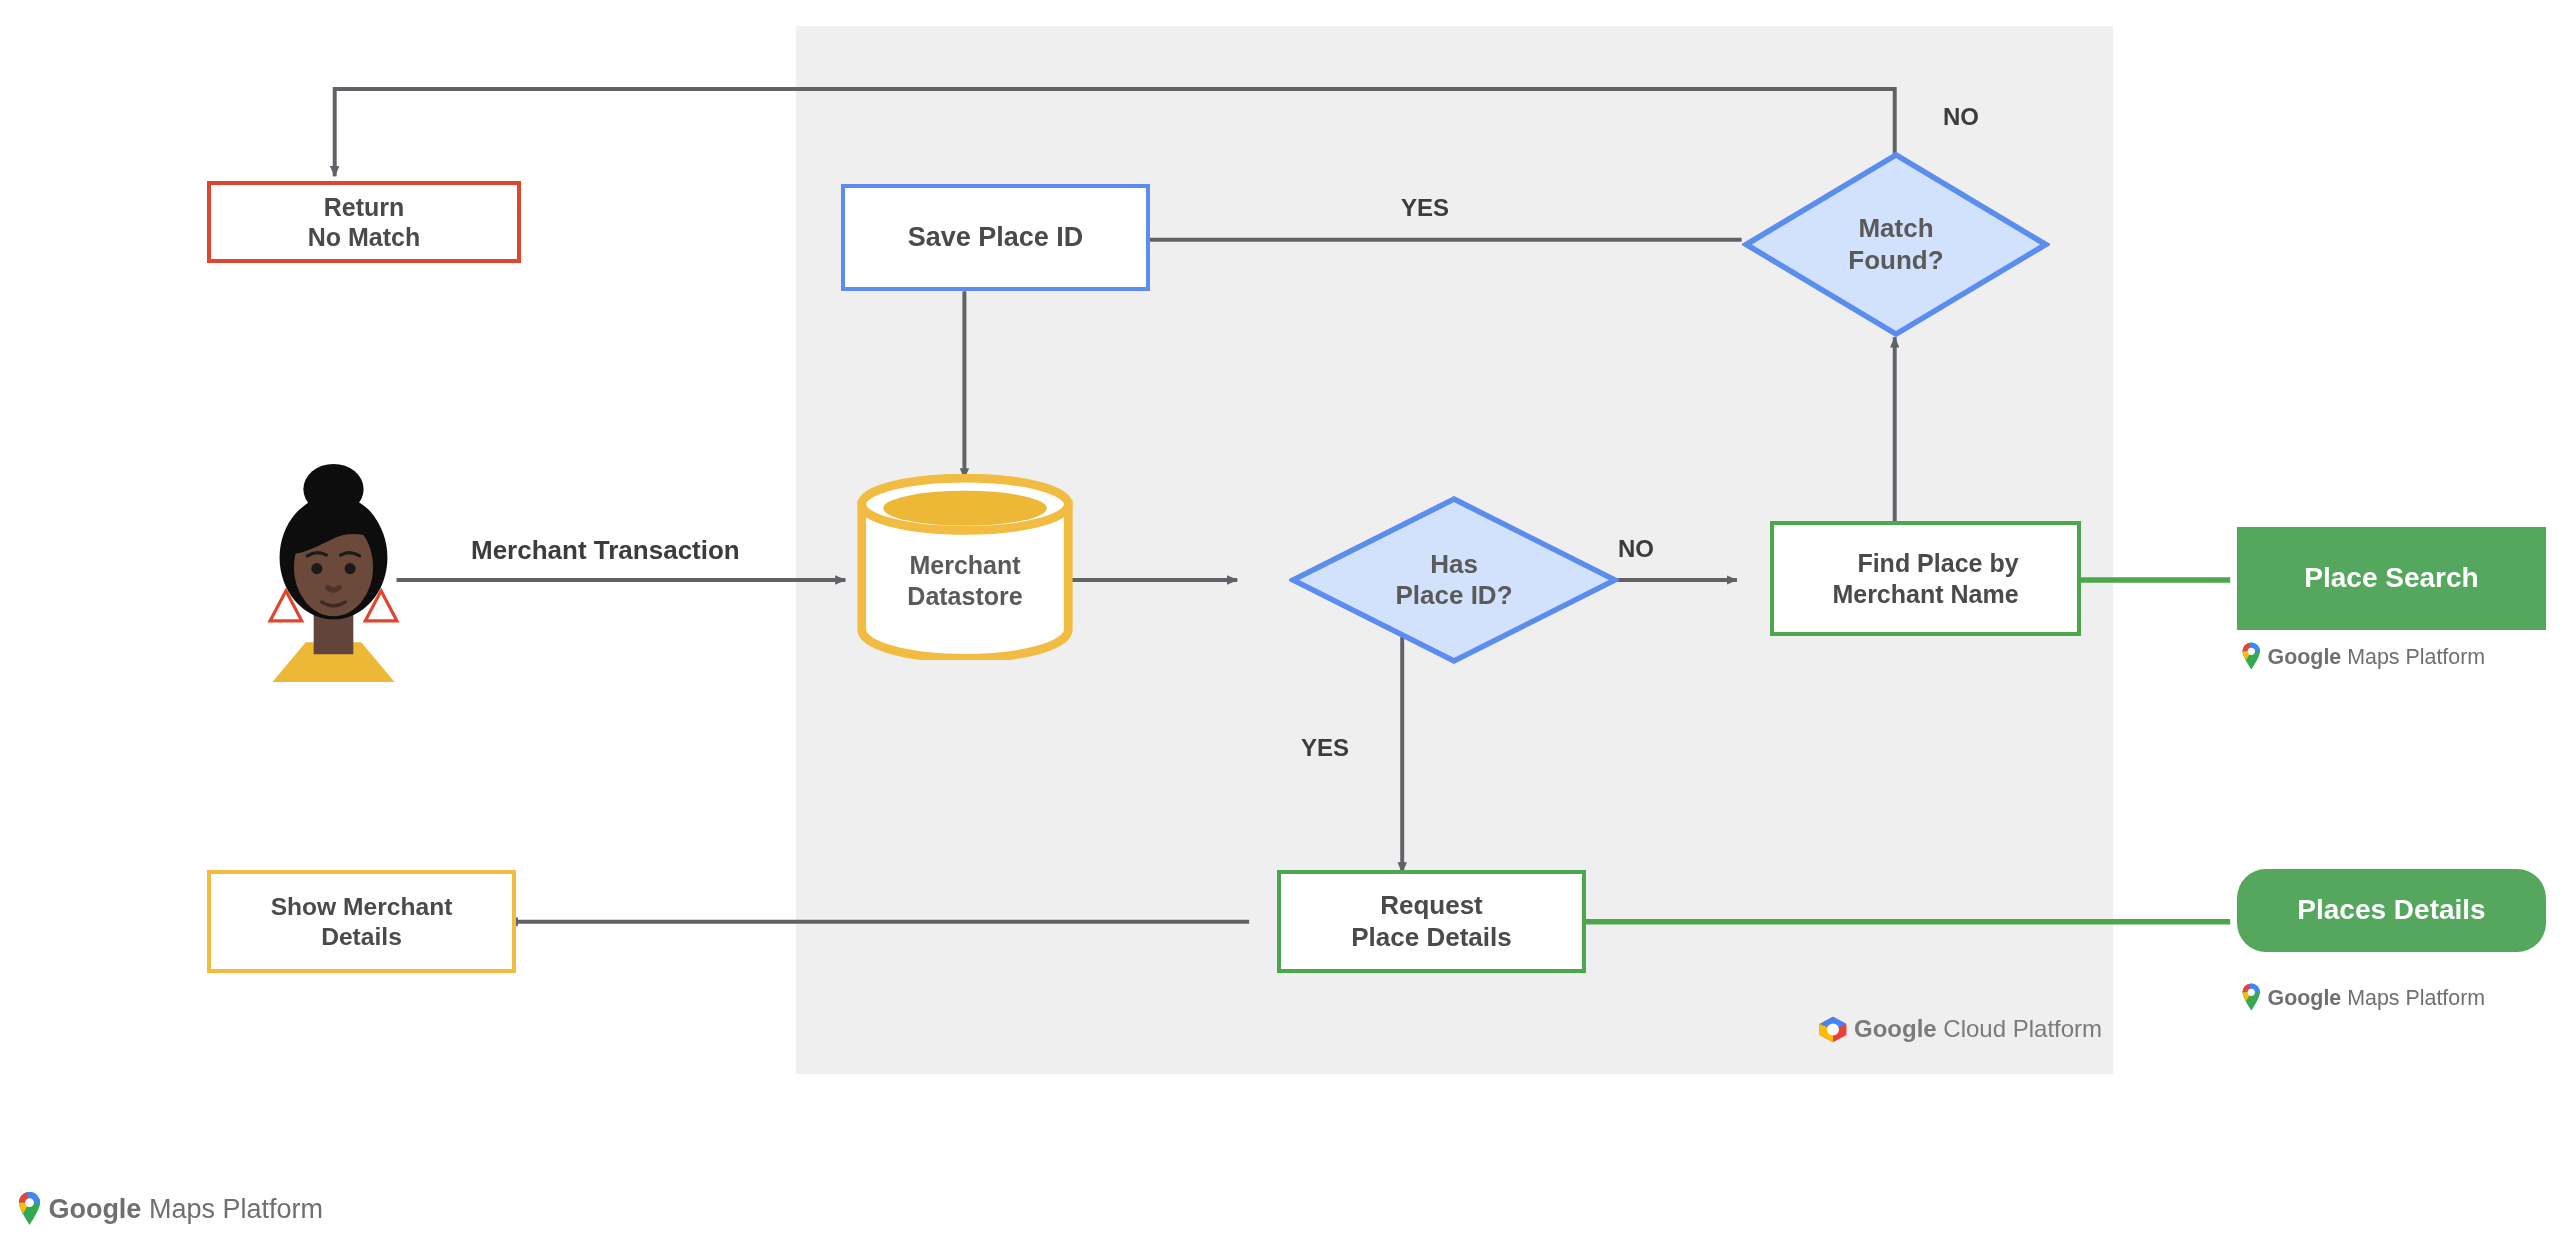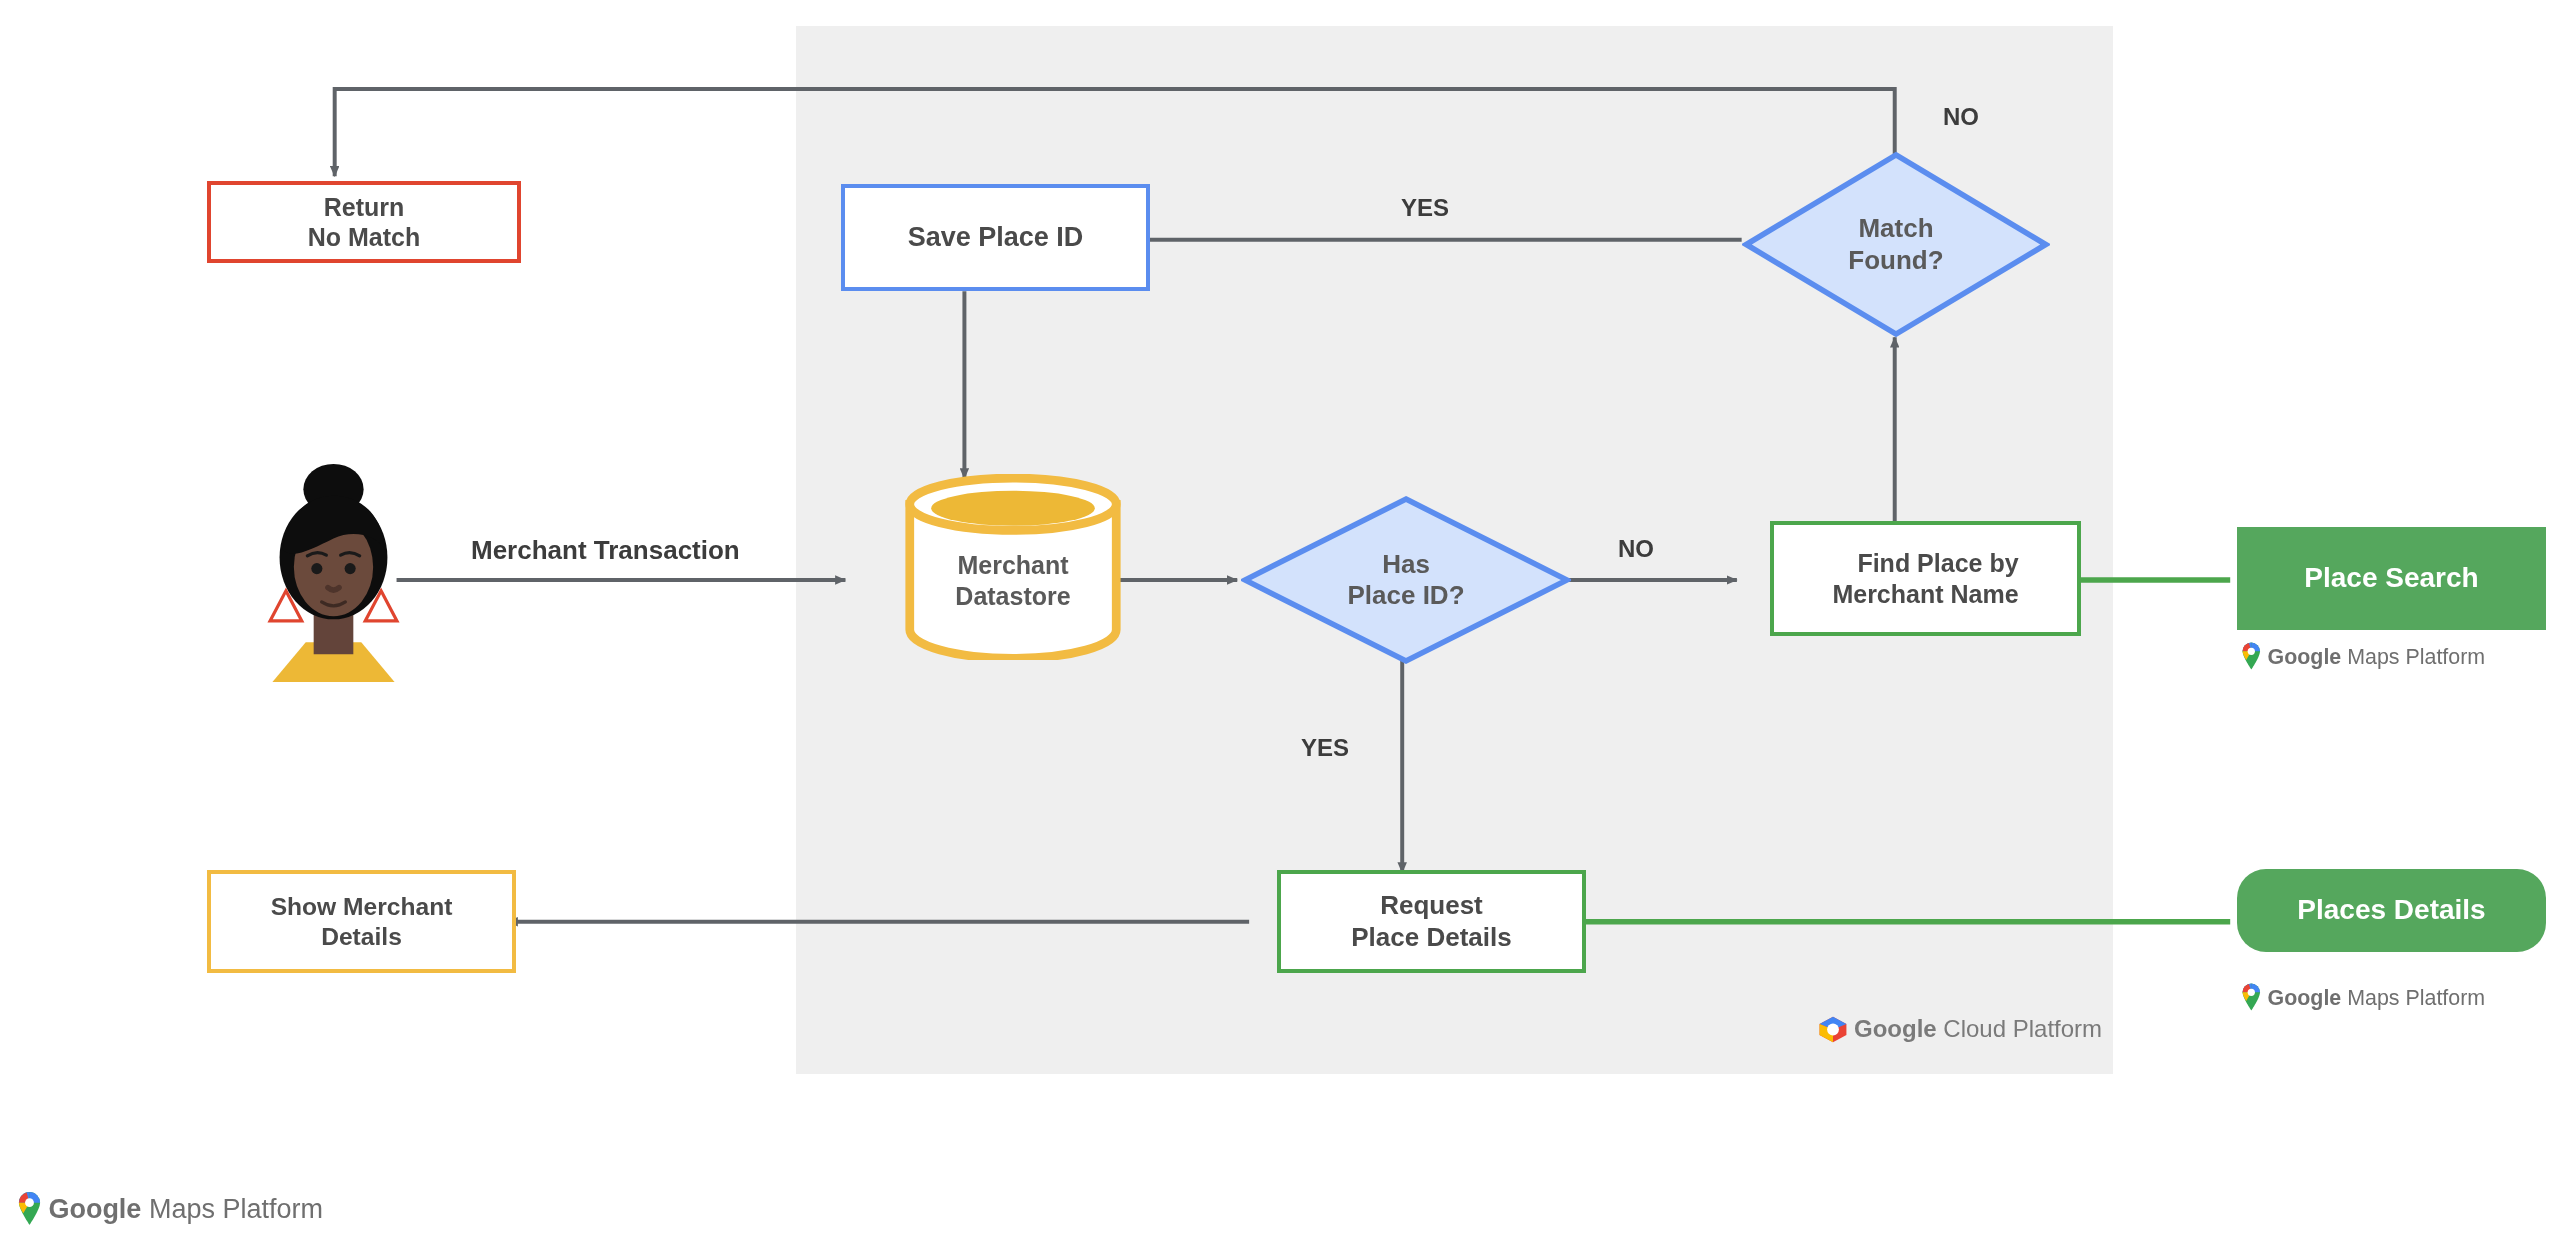--- a/index.html
+++ b/index.html
@@ -62,21 +62,21 @@
   .diamond-wrap .dlabel {
     position: absolute; left: 0; top: 0;
     width: 100%; height: 100%;
     display: flex; align-items: center; justify-content: center;
     text-align: center;
     color: #5a5a5a; font-weight: bold; line-height: 1.2;
     white-space: pre-line;
   }
 
   
-  .cylinder { position: absolute; margin-left: 48px; }
+  .cylinder { position: absolute; }
   .cylinder svg { position: absolute; left: 0; top: 0; }
   .cylinder .clabel {
     position: absolute; left: 0; top: 27px;
     width: 100%; height: calc(100% - 27px);
     display: flex; align-items: center; justify-content: center;
     text-align: center; white-space: pre-line;
     color: #5a5a5a; font-weight: bold; line-height: 1.22;
   }
 
   
@@ -183,21 +183,21 @@
   <div class="cylinder" style="left:857px; top:474px; width:216px; height:186px;">
     <svg width="216" height="186" viewBox="0 0 272 234" xmlns="http://www.w3.org/2000/svg">
       <path d="M6,38 L6,196 A130,36 0 0,0 266,196 L266,38 Z" fill="#ffffff" stroke="#f2bb42" stroke-width="11"></path>
       <ellipse cx="136" cy="38" rx="130" ry="33" fill="#ffffff" stroke="#f2bb42" stroke-width="11"></ellipse>
       <ellipse cx="136" cy="43" rx="103" ry="22" fill="#edb836"></ellipse>
     </svg>
     <div class="clabel" style="font-size:25px;">Merchant
 Datastore</div>
   </div>
 
-  <div class="diamond-wrap" style="left:1241px; top:495px; width:330px; height:170px;">
+  <div class="diamond-wrap" style="left:1289px; top:495px; width:330px; height:170px;">
     <svg width="330" height="170" viewBox="0 0 416 214" xmlns="http://www.w3.org/2000/svg">
       <polygon points="208,5 411,107 208,209 5,107" fill="#d3e2fc" stroke="#5b8def" stroke-width="7"></polygon>
     </svg>
     <div class="dlabel" style="font-size:26px;">Has
 Place ID?</div>
   </div>
 
   <div class="node box-outline box-green" style="left:1742px; top:521px; width:311px; height:115px; font-size:25px;text-align:right;">
     <span class="lbl">Find Place by
 Merchant Name</span>

